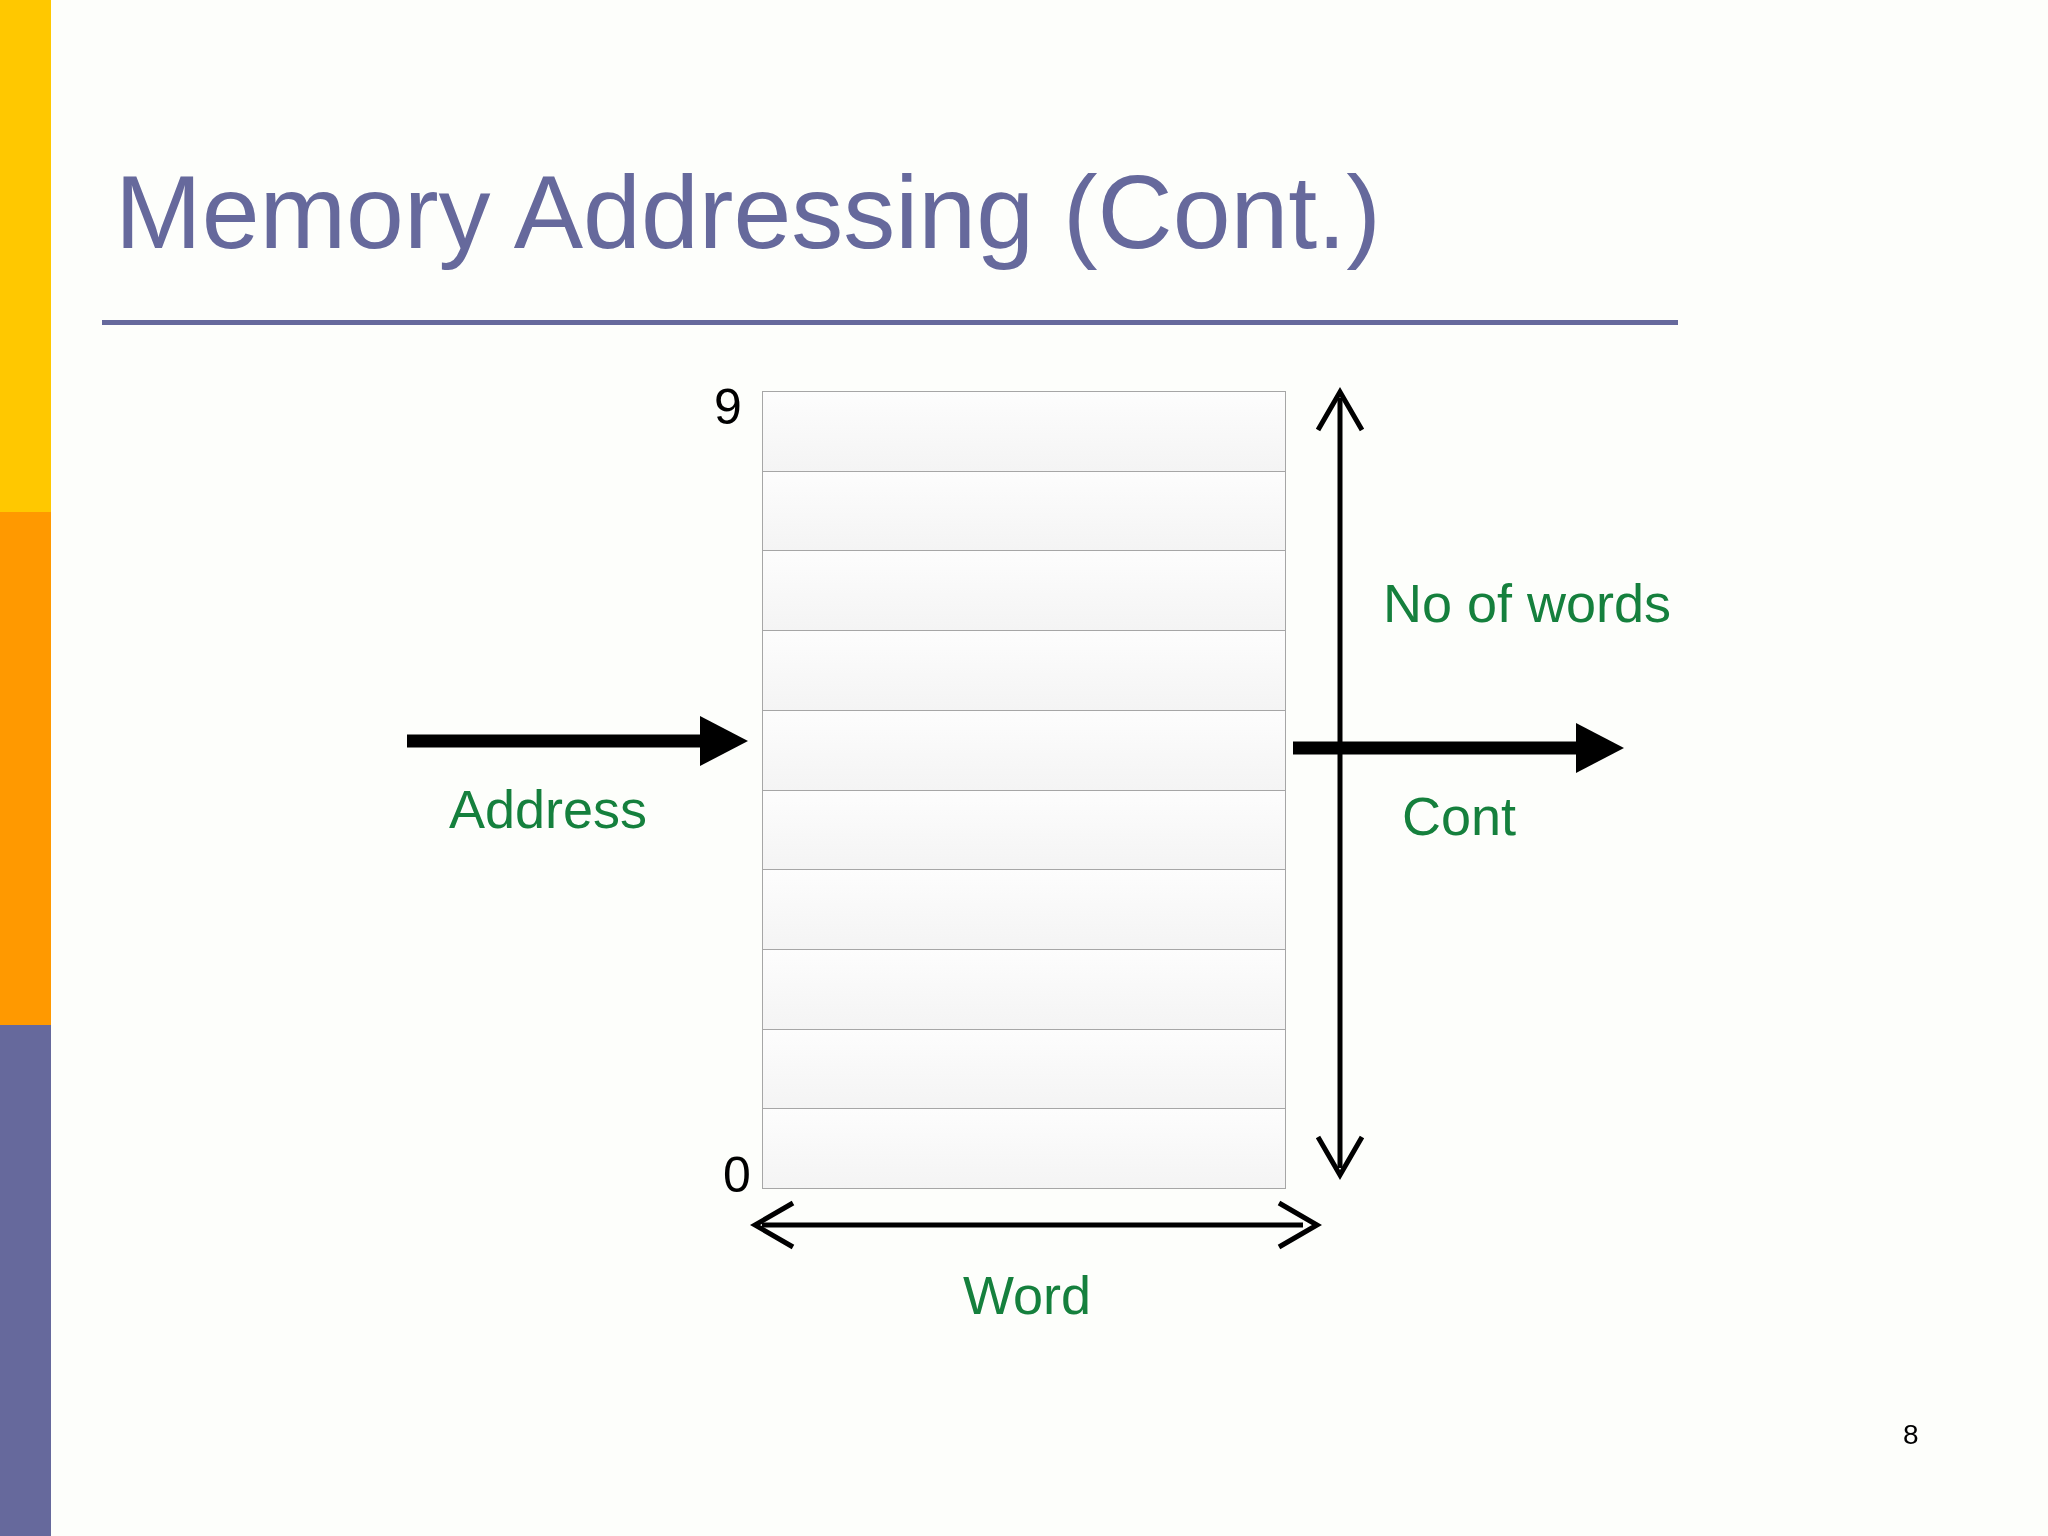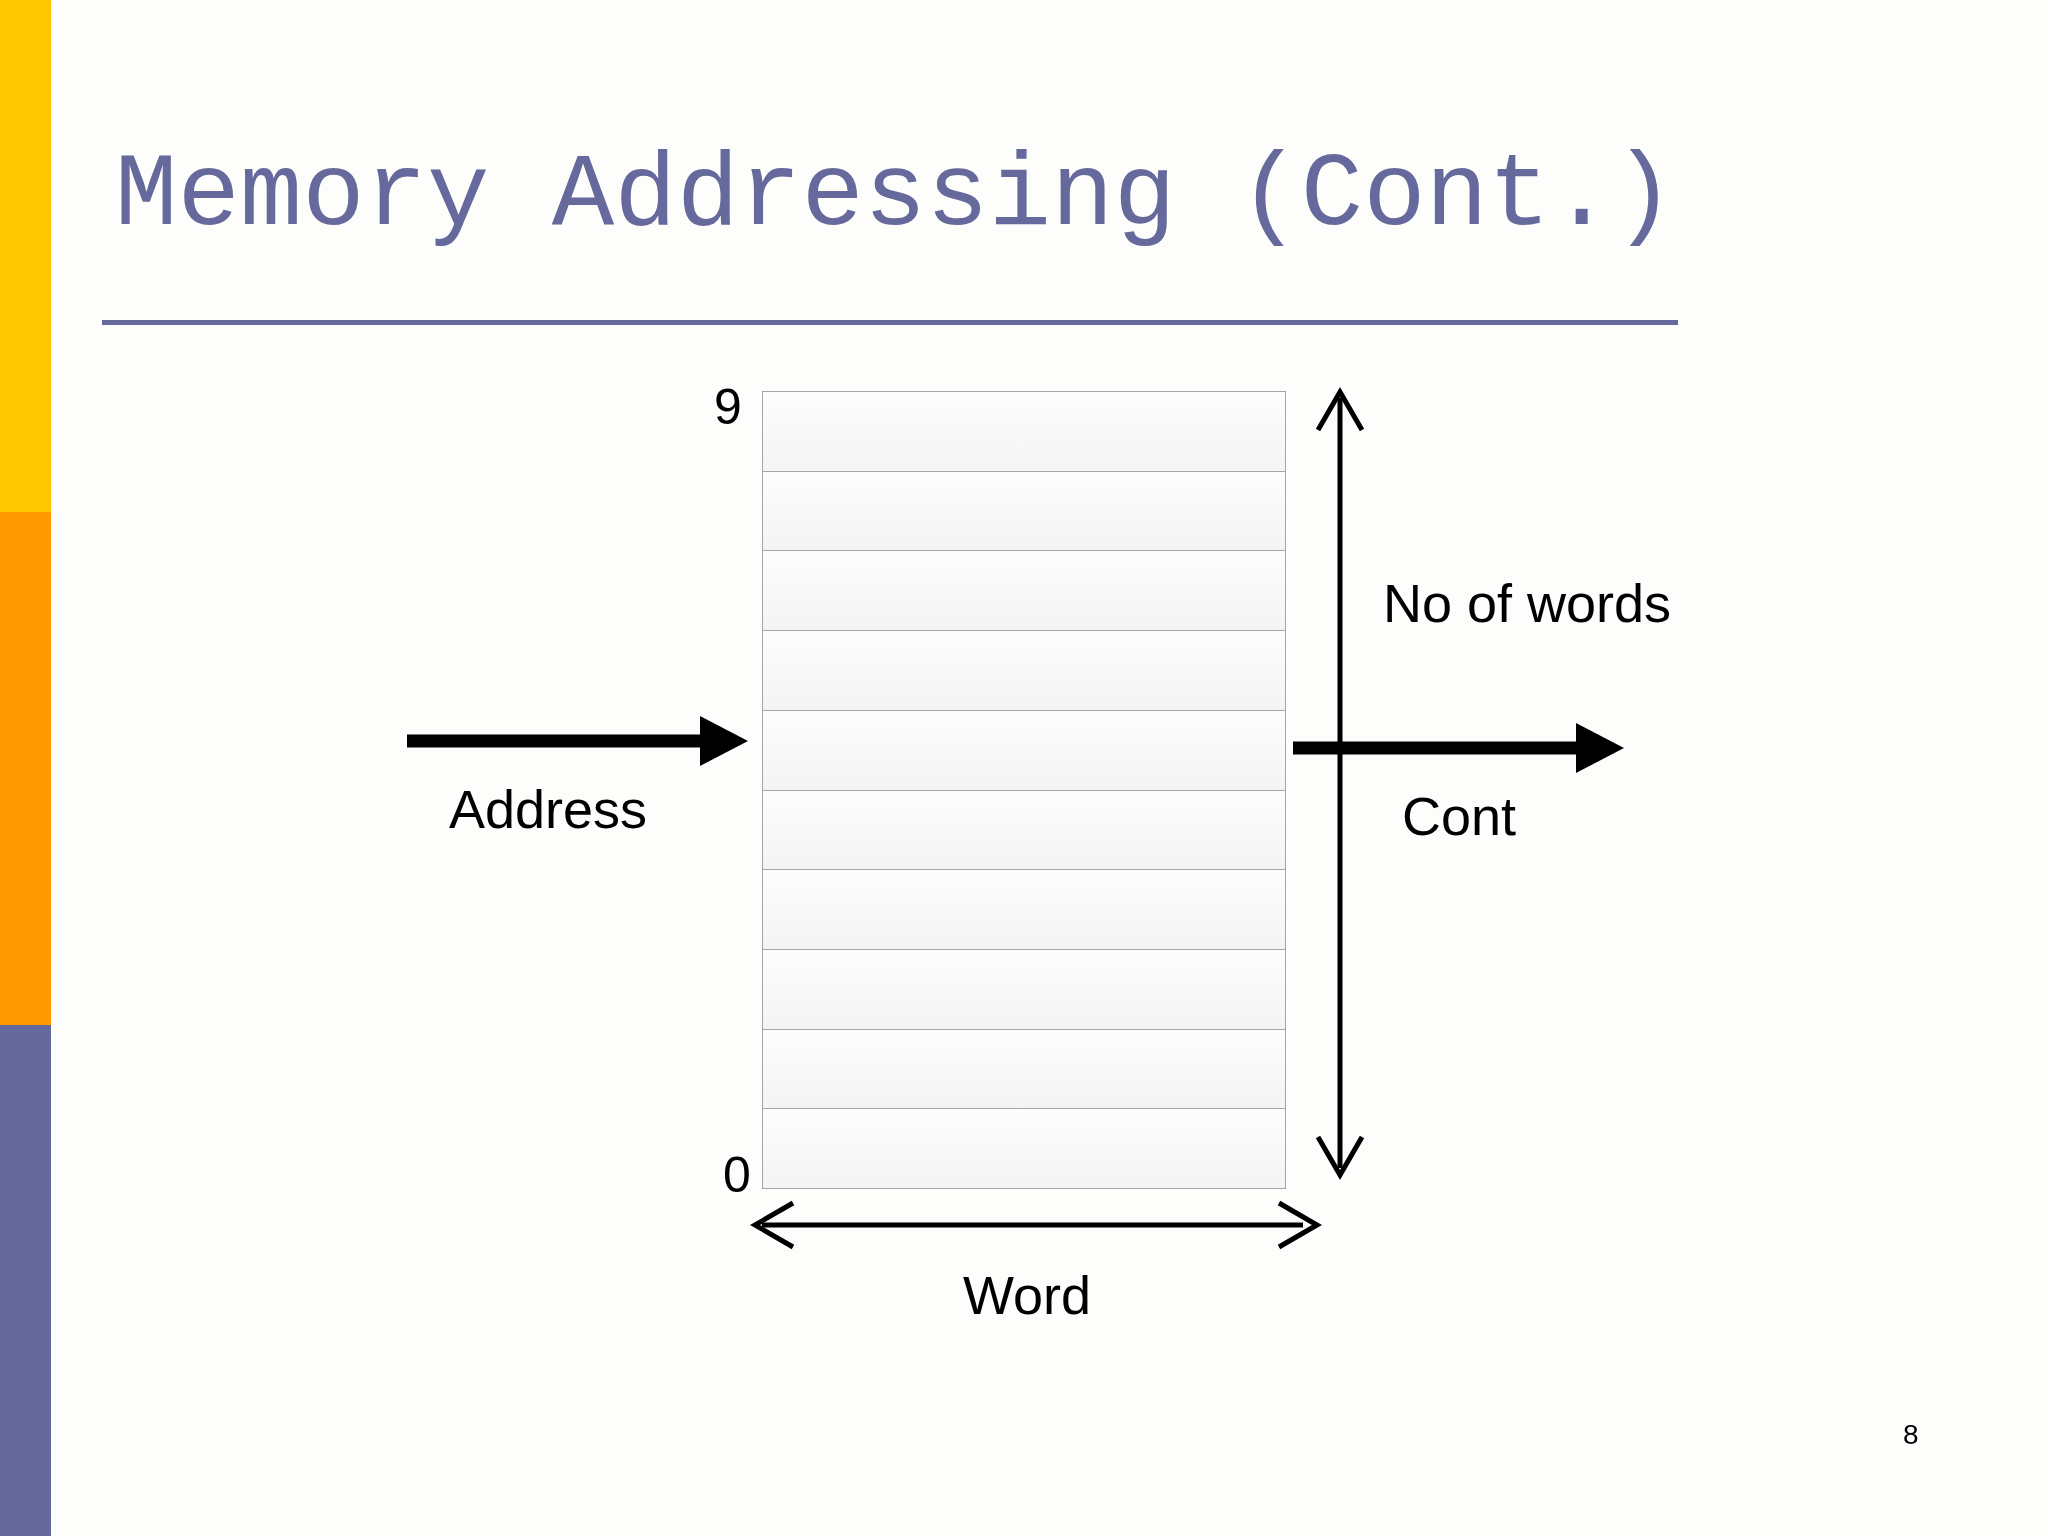--- a/index.html
+++ b/index.html
@@ -23,22 +23,22 @@
     width: 51px;
   }
   .stripe-yellow { top: 0;     height: 512px;  background: #ffc800; }
   .stripe-orange { top: 512px; height: 513px;  background: #ff9900; }
   .stripe-purple { top: 1025px;height: 511px;  background: #66699c; }
 
   
   .title {
     position: absolute;
     left: 115px;
-    top: 144px;
-    font-family: Liberation Mono, monospace;
+    top: 160px;
+    font-family: Liberation Sans, sans-serif;
     font-size: 104px;
     line-height: 1.0;
     color: #66699c;
     white-space: nowrap;
     letter-spacing: 0px;
   }
   .title-rule {
     position: absolute;
     left: 102px;
     top: 320px;
@@ -84,21 +84,21 @@
     left: 0; top: 0;
     width: 2048px; height: 1536px;
     pointer-events: none;
   }
 
   
   .diagram-text {
     position: absolute;
     font-family: "Liberation Sans", sans-serif;
     font-size: 54px;
-    color: #000000;
+    color: #15803d;
     line-height: 1;
     white-space: nowrap;
   }
   #text-address  { left: 449px;  top: 782px; }
   #text-data     { left: 1402px; top: 789px; }
   #text-nowords  { left: 1383px; top: 576px; }
   #text-word     { left: 963px;  top: 1268px; }
 
   
   #page-number {

